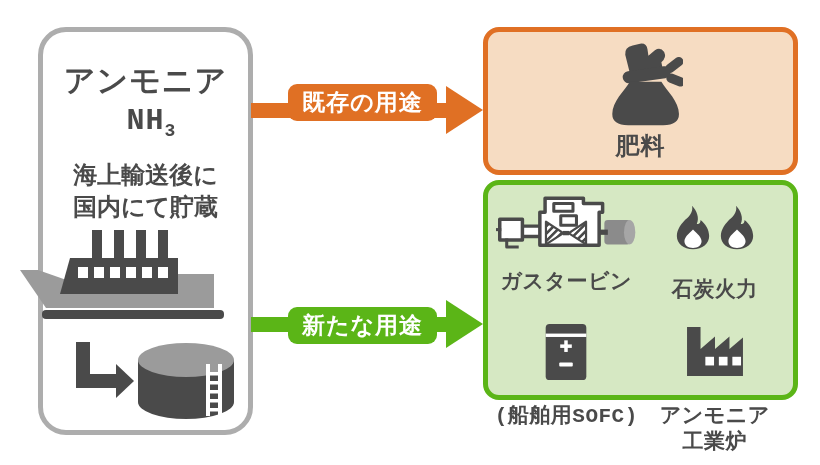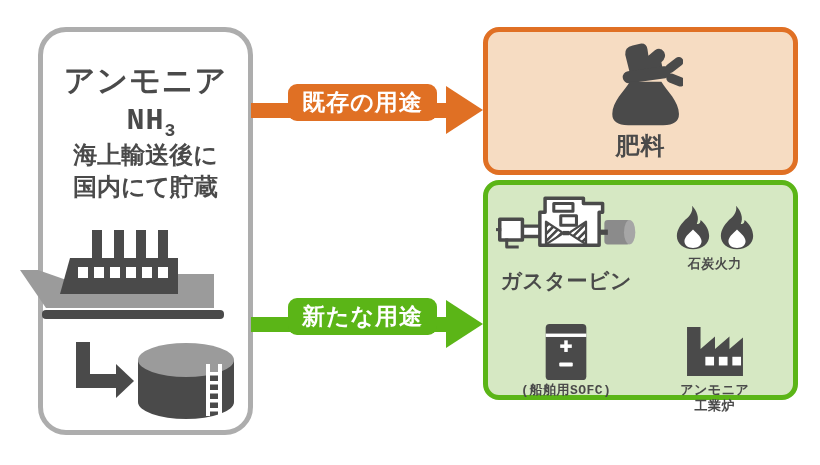--- a/index.html
+++ b/index.html
@@ -9,51 +9,51 @@
     font-family:Liberation Mono, monospace;font-weight:bold;color:var(--icon-dark,#4A4A4A);
   }
   
   .ammonia-box{
     position:absolute;left:38px;top:27px;width:215px;height:408px;box-sizing:border-box;
     border:5px solid var(--box-border-gray,#ADADAD);border-radius:28px;background:#fff;text-align:center;
   }
   .ammonia-title{margin-top:28px;font-size:31px;letter-spacing:1px;}
   .ammonia-formula{font-size:30px;margin-top:2px;letter-spacing:1px;padding-left:12px;}
   .ammonia-formula sub{font-size:0.6em;}
-  .ammonia-desc{font-size:24px;line-height:1.32;}
+  .ammonia-desc{margin-top:20px;font-size:24px;line-height:1.32;}
   .ship-svg{position:absolute;left:16px;top:224px;}
   .tank-svg{position:absolute;left:68px;top:336px;}
   
   .shaft{position:absolute;height:15px;}
   .shaft-existing{left:251px;top:103px;width:200px;background:var(--existing-accent,#E07024);}
   .shaft-new{left:251px;top:317px;width:200px;background:var(--new-accent,#5BB517);}
   .flow-label{
     position:absolute;left:288px;width:149px;height:37px;border-radius:9px;
     display:flex;align-items:center;justify-content:center;color:#fff;font-size:23px;letter-spacing:1px;
   }
   .flow-label-existing{top:84px;background:var(--existing-accent,#E07024);}
-  .flow-label-new{top:298px;background:var(--new-accent,#5BB517);}
+  .flow-label-new{top:307px;background:var(--new-accent,#5BB517);}
   .arrowhead{position:absolute;width:0;height:0;border-top:24px solid transparent;border-bottom:24px solid transparent;}
   .arrowhead-existing{left:446px;top:86px;border-left:37px solid var(--existing-accent,#E07024);}
   .arrowhead-new{left:446px;top:300px;border-left:37px solid var(--new-accent,#5BB517);}
   
   .use-box{position:absolute;left:483px;width:315px;box-sizing:border-box;border-radius:16px;}
   .existing-use-box{
     top:27px;height:148px;background:var(--existing-bg,#F6DCC2);border:5px solid var(--existing-accent,#E07024);
     display:flex;flex-direction:column;align-items:center;justify-content:center;
   }
   .existing-label{font-size:24px;margin-top:2px;letter-spacing:1px;}
   .new-use-box{
     top:180px;height:220px;background:var(--new-bg,#D6E8C3);border:5px solid var(--new-accent,#5BB517);
     display:grid;grid-template-columns:1fr 1fr;grid-template-rows:124px auto;padding:8px 4px 4px 4px;box-sizing:border-box;
   }
   .cell{display:flex;flex-direction:column;align-items:center;justify-content:flex-start;}
   .icon-slot{height:60px;margin-top:4px;display:flex;align-items:center;justify-content:center;gap:6px;}
   .row2 .icon-slot{height:64px;margin-top:2px;}
-  .cell-label{font-size:13px;line-height:1.24;text-align:center;margin-top:0;letter-spacing:0.5px;}
+  .cell-label{font-size:21px;line-height:1.24;text-align:center;margin-top:21px;letter-spacing:0.5px;}
   .single-line{margin-top:13px;font-size:21px;}
   
   .fd{fill:var(--icon-dark,#4A4A4A);}
   .fw{fill:#ffffff;}
   .fg{fill:var(--icon-light-gray,#9B9B9B);}
   .outl{fill:#ffffff;stroke:var(--icon-dark,#4A4A4A);stroke-width:4;stroke-linejoin:round;}
   .outl-thin{fill:#ffffff;stroke:var(--icon-dark,#4A4A4A);stroke-width:3.5;stroke-linejoin:round;}
   .strk{fill:none;stroke:var(--icon-dark,#4A4A4A);stroke-width:3.5;stroke-linejoin:round;stroke-linecap:square;}
   .fgen{fill:var(--generator-gray,#8B8B8B);}
   .fcap{fill:var(--generator-cap-gray,#A6A6A6);}

